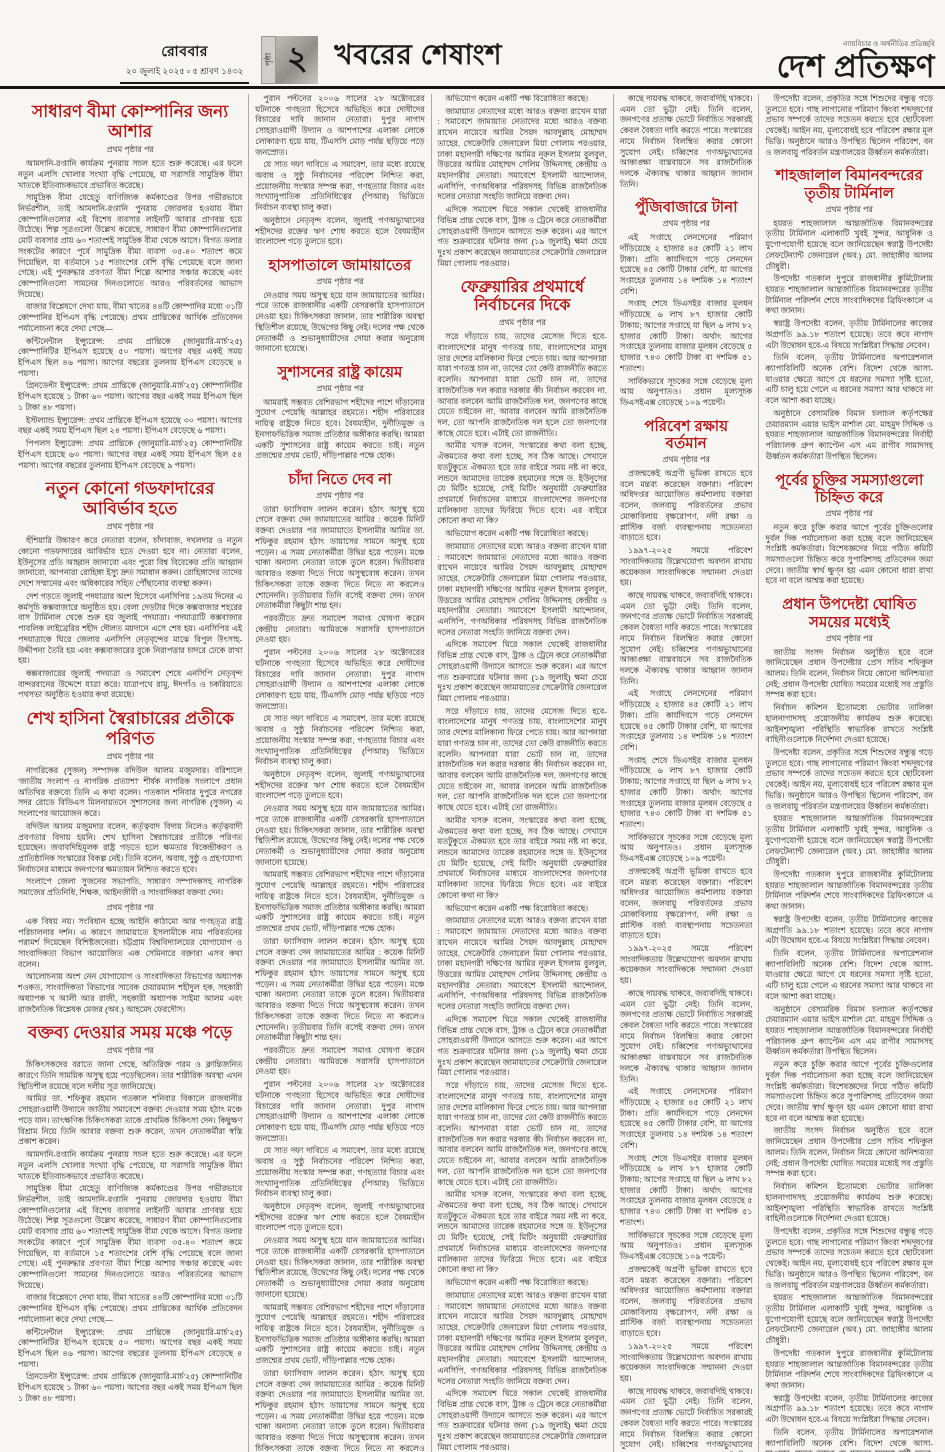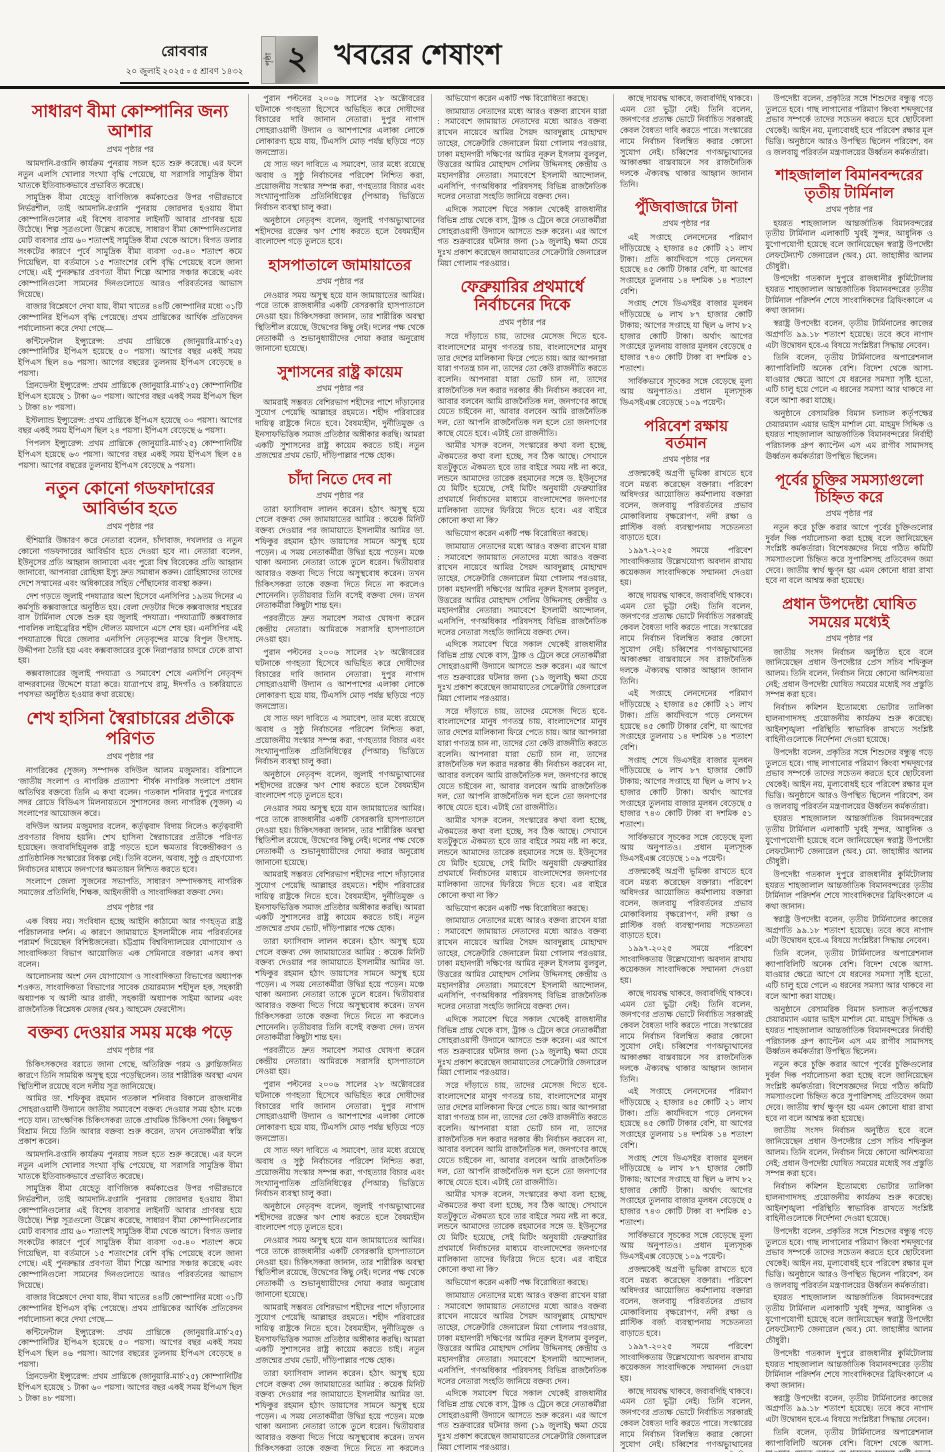--- a/index.html
+++ b/index.html
@@ -70,20 +70,24 @@
   <div class="header">
     <div class="dateblk">
       <div class="day">রোববার</div>
       <div class="date">২০ জুলাই ২০২৫ ▫ ৫ শ্রাবণ ১৪৩২</div>
     </div>
     <div class="pgbox">
       <div class="pglabel">পৃষ্ঠা</div>
       <div class="pgnum">২</div>
     </div>
     <div class="secttitle">খবরের শেষাংশ</div>
+    <div class="mast">
+      <div class="tagline">ন্যায়বিচার ও অর্থনীতির প্রতিচ্ছবি</div>
+      <div class="name">দেশ প্রতিক্ষণ</div>
+    </div>
   </div>
   <div class="headrule"></div>
   <main class="cols" id="cols">
       <div class="col col-0" style="flex: 0 0 25%;">
         <section class="art">
           <h2>সাধারণ বীমা কোম্পানির জন্য আশার</h2>
           <div class="cont">প্রথম পৃষ্ঠার পর</div>
           <p>আমদানি-রপ্তানি কার্যক্রম পুনরায় সচল হতে শুরু করেছে। এর ফলে নতুন এলসি খোলার সংখ্যা বৃদ্ধি পেয়েছে, যা সরাসরি সামুদ্রিক বীমা খাতকে ইতিবাচকভাবে প্রভাবিত করেছে।</p>
           <p>সামুদ্রিক বীমা যেহেতু বাণিজ্যিক কর্মকাণ্ডের উপর গভীরভাবে নির্ভরশীল, তাই আমদানি-রপ্তানি পুনরায় জোরদার হওয়ায় বীমা কোম্পানিগুলোর এই বিশেষ ব্যবসার লাইনটি আবার প্রাণবন্ত হয়ে উঠেছে। শিল্প সূত্রগুলো উল্লেখ করেছে, সাধারণ বীমা কোম্পানিগুলোর মোট ব্যবসার প্রায় ৬০ শতাংশই সামুদ্রিক বীমা থেকে আসে। বিগত ডলার সংকটের কারণে পূর্বে সামুদ্রিক বীমা ব্যবসা ৩৫-৪০ শতাংশ কমে গিয়েছিল, যা বর্তমানে ১৫ শতাংশের বেশি বৃদ্ধি পেয়েছে বলে জানা গেছে। এই পুনরুদ্ধার প্রবণতা বীমা শিল্পে আশার সঞ্চার করেছে এবং কোম্পানিগুলো সামনের দিনগুলোতে আরও পরিবর্তনের আভাস দিয়েছে।</p>
           <p>বাজার বিশ্লেষণে দেখা যায়, বীমা খাতের ৪৪টি কোম্পানির মধ্যে ৩১টি কোম্পানির ইপিএস বৃদ্ধি পেয়েছে। প্রথম প্রান্তিকের আর্থিক প্রতিবেদন পর্যালোচনা করে দেখা গেছে—</p>

